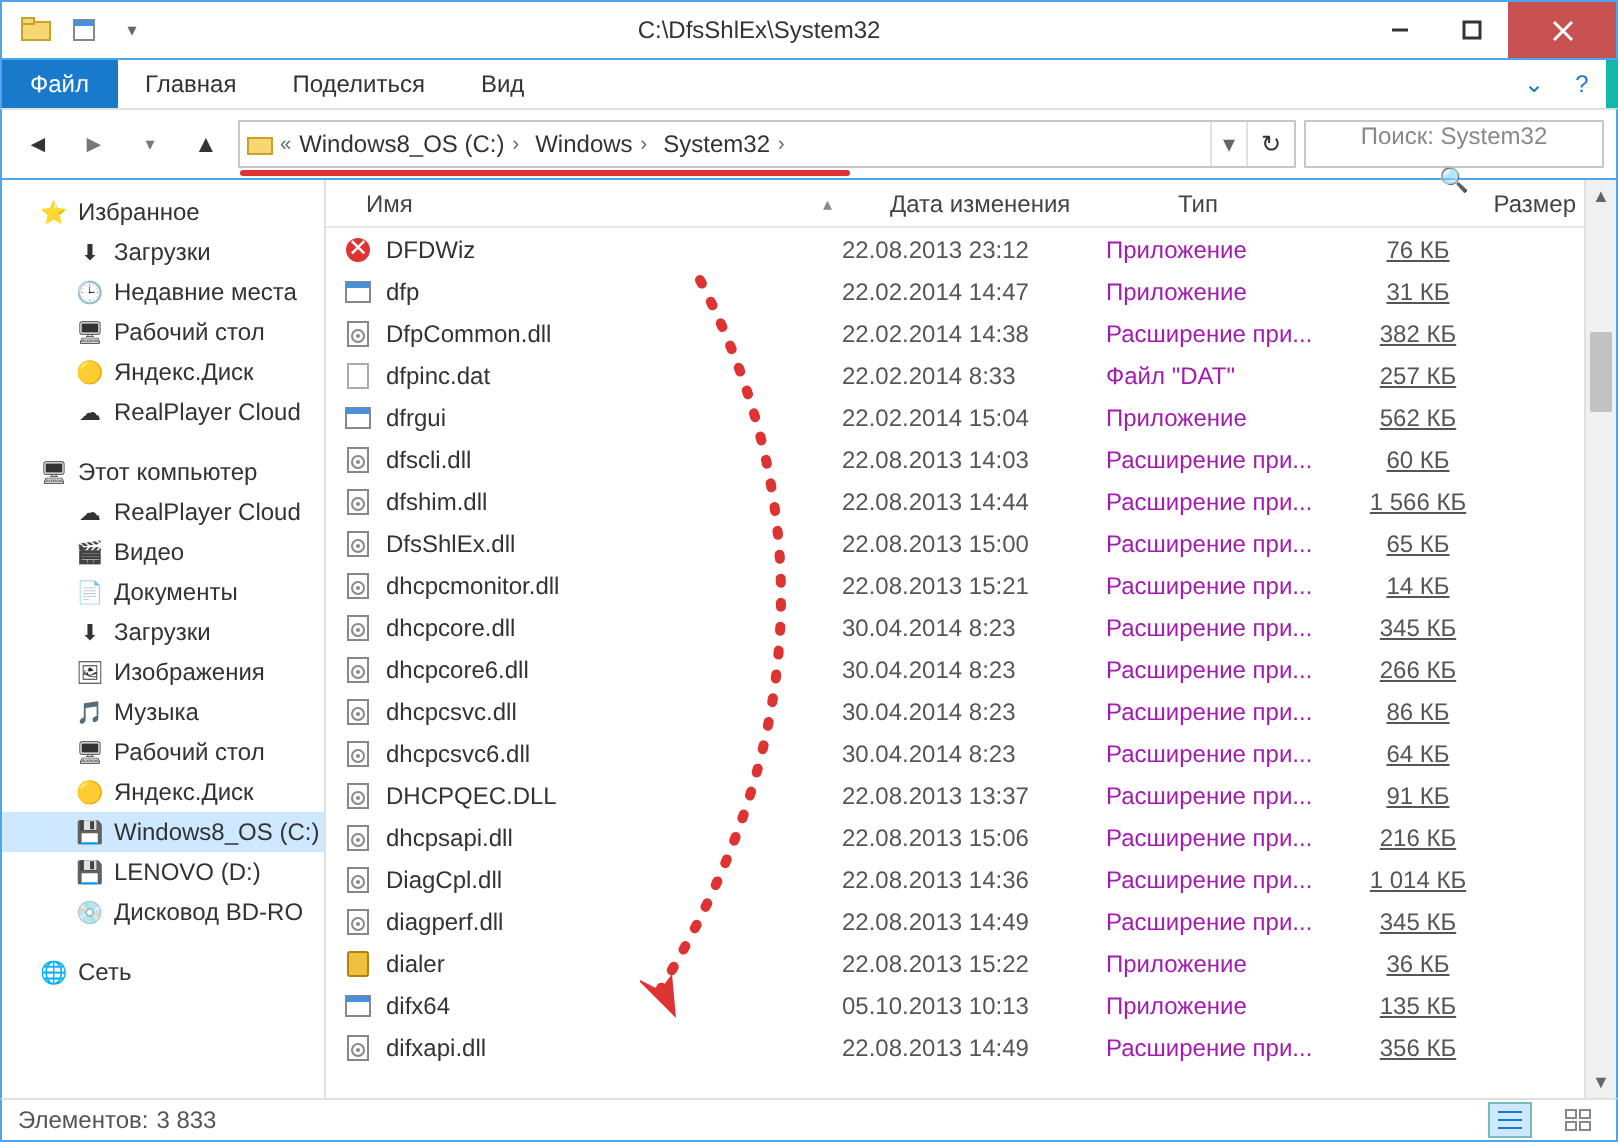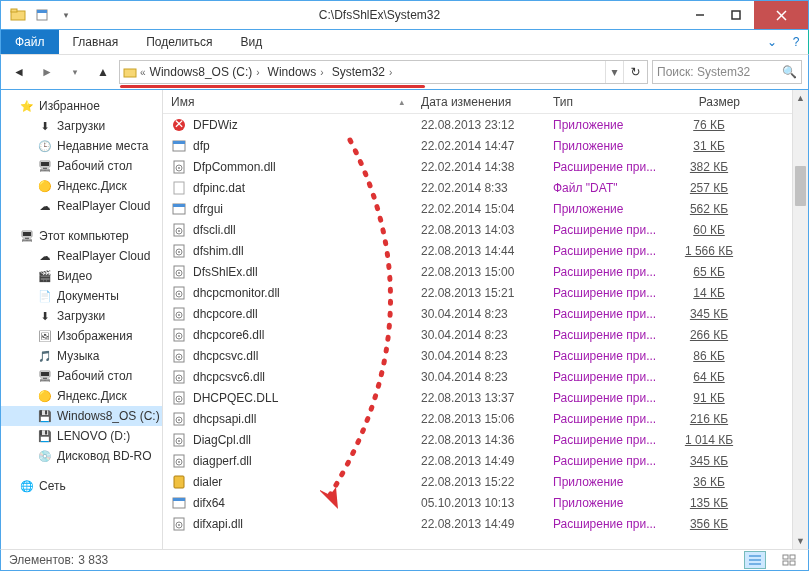--- a/index.html
+++ b/index.html
@@ -4,48 +4,48 @@
 <style>
 * { box-sizing: border-box; margin: 0; padding: 0; font-family: "Segoe UI", Tahoma, sans-serif; font-size: 12px; }
 body { width: 809px; height: 571px; background: #fff; overflow: hidden; position: relative; }
 .titlebar { height: 30px; background: #fff; border: 1px solid #4ea6ea; display: flex; align-items: center; }
 .qat { display: flex; align-items: center; padding-left: 6px; gap: 2px; }
 .qat-btn { width: 22px; height: 22px; display: flex; align-items: center; justify-content: center; }
 .title-text { flex: 1; text-align: center; color: #333; font-size: 12px; }
 .win-controls { display: flex; height: 100%; }
 .wc-btn { width: 36px; display: flex; align-items: center; justify-content: center; color: #333; }
 .wc-close { background: #c75050; width: 54px; color: #fff; }
-.ribbon { height: 24px; background: #fff; border-left: 1px solid #4ea6ea; border-right: 1px solid #14b8a6; display: flex; align-items: stretch; }
+.ribbon { height: 24px; background: #fff; border-left: 1px solid #4ea6ea; border-right: 6px solid #14b8a6; display: flex; align-items: stretch; }
 .ribbon-tab { padding: 0 14px; display: flex; align-items: center; color: #333; cursor: default; }
 .ribbon-tab.file { background: #1979ca; color: #fff; }
 .ribbon-flex { flex: 1; }
 .ribbon-help { width: 24px; display: flex; align-items: center; justify-content: center; }
 .navbar { height: 36px; border: 1px solid #4ea6ea; border-top: 1px solid #e0e0e0; background: #fff; display: flex; align-items: center; padding: 0 6px; gap: 4px; }
 .nav-arrow { width: 24px; height: 24px; border-radius: 3px; display: flex; align-items: center; justify-content: center; color: #777; }
 .nav-arrow.enabled { color: #333; }
 .addr { flex: 1; height: 24px; border: 1px solid #c7c7c7; display: flex; align-items: center; background: #fff; }
 .addr-icon { width: 20px; display: flex; align-items: center; justify-content: center; }
 .bc-seg { padding: 0 4px; color: #333; display: flex; align-items: center; gap: 4px; }
 .bc-sep { color: #666; font-size: 10px; }
 .addr-flex { flex: 1; }
 .addr-drop { width: 18px; display: flex; align-items: center; justify-content: center; color: #666; border-left: 1px solid #e0e0e0; height: 100%; }
 .addr-refresh { width: 24px; display: flex; align-items: center; justify-content: center; color: #333; border-left: 1px solid #e0e0e0; height: 100%; }
-.search { width: 150px; height: 24px; border: 1px solid #c7c7c7; display: flex; align-items: center; padding: 0 4px; color: #888; gap: 4px; }
+.search { width: 150px; height: 24px; border: 1px solid #c7c7c7; display: flex; align-items: center; padding: 0 4px; color: #888; gap: 4px; flex-direction: column; }
 .underline-red { position: absolute; height: 3px; background: #d33; top: 85px; left: 120px; width: 305px; border-radius: 2px; }
 .content { display: flex; height: calc(571px - 30px - 24px - 36px - 22px); border-left: 1px solid #4ea6ea; border-right: 1px solid #4ea6ea; }
 .nav-pane { width: 162px; border-right: 1px solid #e0e0e0; overflow: hidden; padding-top: 6px; }
 .nav-group { margin-bottom: 10px; }
 .nav-item { display: flex; align-items: center; height: 20px; padding-left: 18px; gap: 4px; color: #333; white-space: nowrap; overflow: hidden; }
 .nav-item.sub { padding-left: 36px; }
 .nav-item.head { font-weight: normal; }
 .nav-item.selected { background: #cde8ff; }
 .nav-icon { width: 16px; height: 16px; display: inline-flex; align-items: center; justify-content: center; font-size: 11px; }
 .list-pane { flex: 1; position: relative; display: flex; flex-direction: column; }
 .cols { height: 24px; border-bottom: 1px solid #e8e8e8; display: flex; align-items: center; color: #444; }
-.col { padding: 0 8px; border-right: 1px solid transparent; }
+.col { padding: 0 8px; border-right: 1px solid transparent; margin-left: 12px; }
 .col.name { width: 250px; display: flex; align-items: center; gap: 4px; }
 .col.date { width: 132px; }
 .col.type { width: 124px; }
 .col.size { width: 80px; text-align: right; }
 .rows { flex: 1; overflow: hidden; position: relative; }
 .row { height: 21px; display: flex; align-items: center; }
 .cell { padding: 0 8px; color: #333; white-space: nowrap; overflow: hidden; text-overflow: ellipsis; }
 .cell.name { width: 250px; display: flex; align-items: center; gap: 6px; }
 .cell.date { width: 132px; color: #555; }
 .cell.type { width: 124px; color: #a21caf; }

